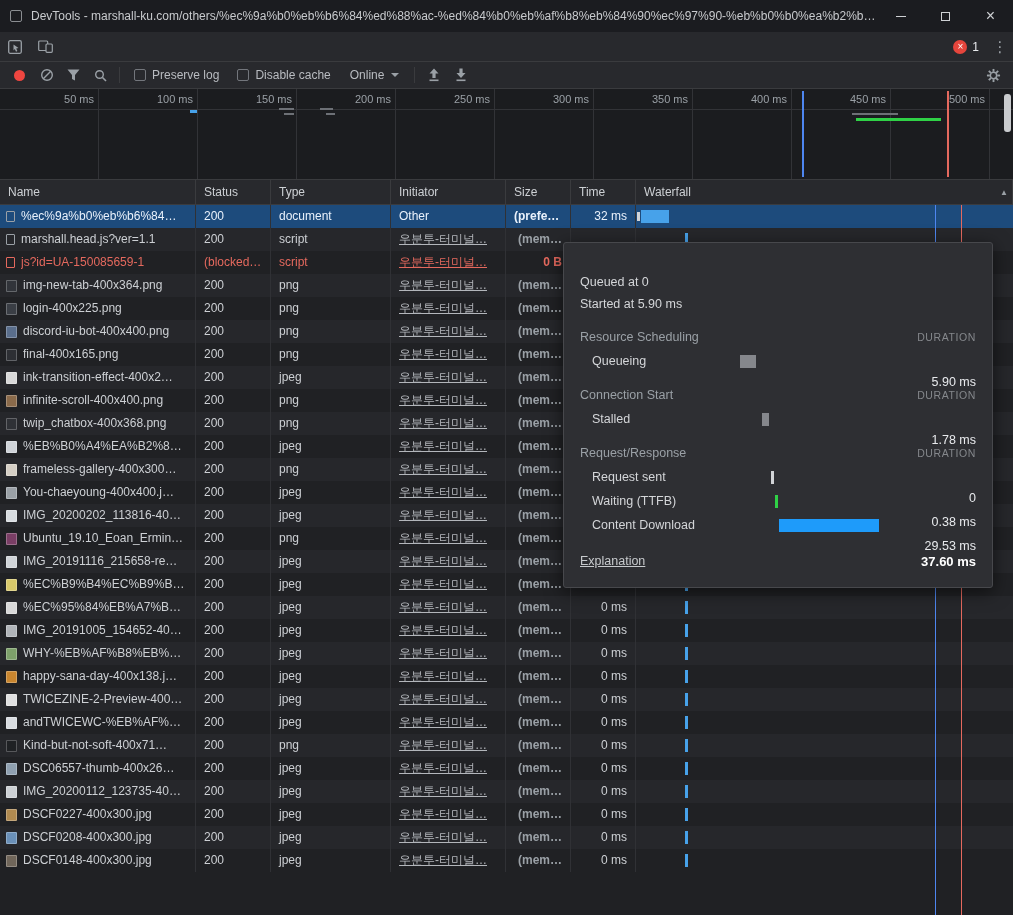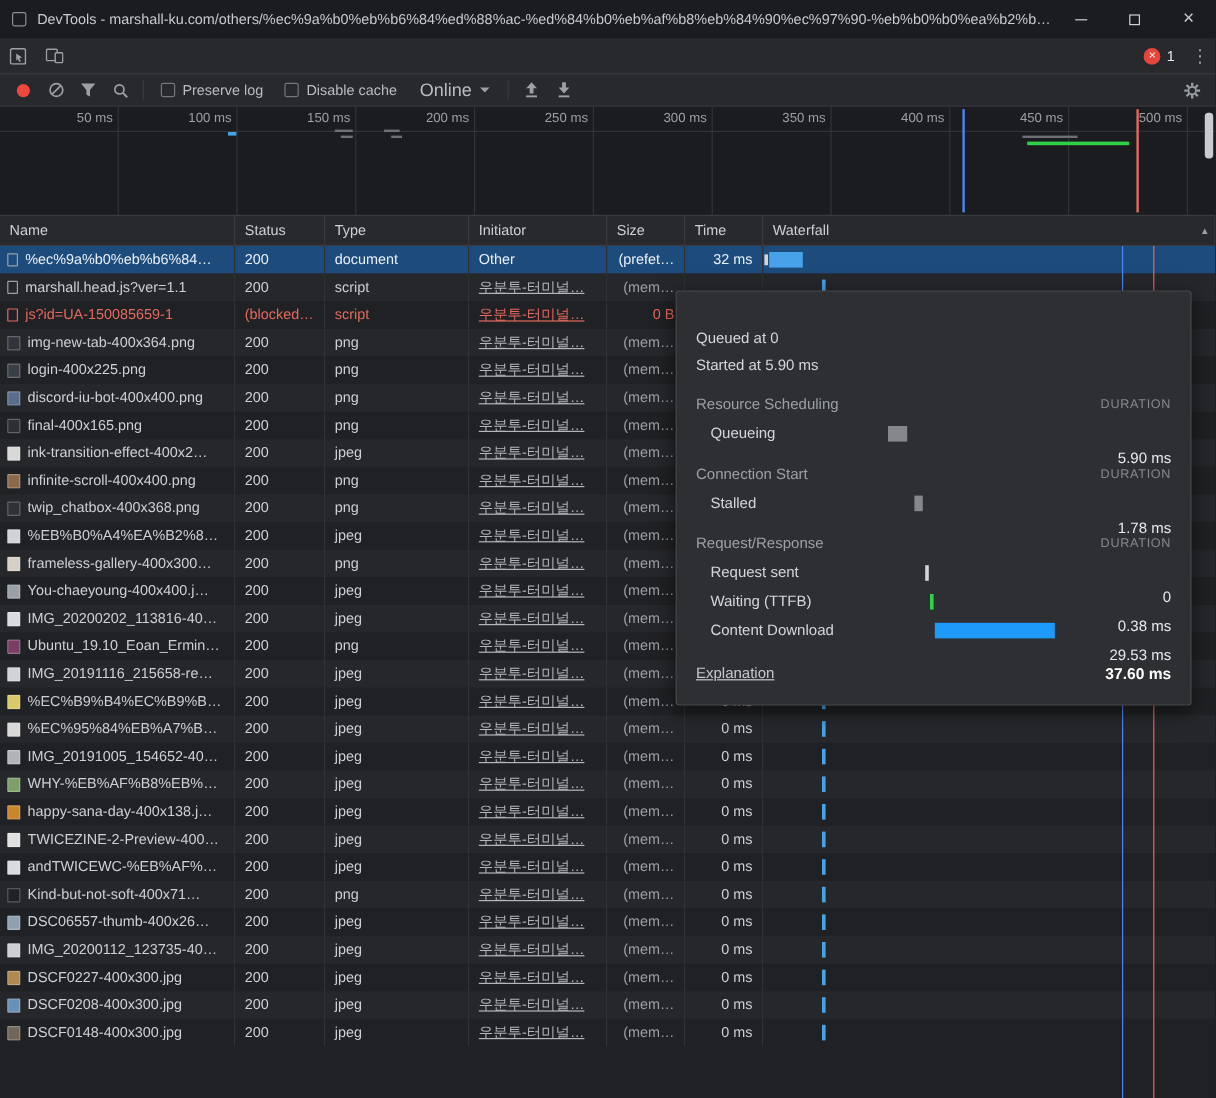--- a/index.html
+++ b/index.html
@@ -33,21 +33,21 @@
   .err-icon { width:14px; height:14px; border-radius:50%; background:#e5453c; color:#fff; font-size:10px; display:flex; align-items:center; justify-content:center; margin-right:5px; font-style:normal; }
   .kebab { color:#9aa0a6; font-size:15px; width:26px; }
 
   
   .toolbar { height:28px; background:#28292d; border-top:1px solid #3a3b3e; border-bottom:1px solid #3a3b3e; display:flex; align-items:center; padding:0 6px; flex:none; }
   .tb-icon { width:27px; height:24px; display:flex; align-items:center; justify-content:center; flex:none; }
   .rec-dot { width:11px; height:11px; border-radius:50%; background:#ef4640; display:block; }
   .tb-sep { width:1px; height:16px; background:#3a3b3e; margin:0 5px; flex:none; }
   .tb-check { display:flex; align-items:center; gap:6px; font-size:12px; color:#b9bcc1; margin:0 9px; white-space:nowrap; }
   .cb { width:12px; height:12px; border:1px solid #73767c; border-radius:2px; background:transparent; flex:none; }
-  .tb-dropdown { display:flex; align-items:center; gap:7px; font-size:15px; color:#b9bcc1; margin:0 10px; }
+  .tb-dropdown { display:flex; align-items:center; gap:7px; font-size:12px; color:#b9bcc1; margin:0 10px; }
   .caret { width:0; height:0; border-left:4px solid transparent; border-right:4px solid transparent; border-top:4.5px solid #9aa0a6; display:block; }
   .tb-spacer { flex:1; }
 
   
   .overview { height:91px; background:#1b1c1f; position:relative; border-bottom:1px solid #3a3b3e; flex:none; }
   .ruler { display:flex; height:100%; }
   .ruler-seg { width:99px; flex:none; border-right:1px solid #323337; font-size:11px; color:#9aa0a6; text-align:right; padding:4px 4px 0 0; }
   .ruler-line { position:absolute; left:0; right:0; top:20px; height:1px; background:#323337; }
   .ov-mark { position:absolute; }
   .m-blue-tick { left:190px; top:21px; width:7px; height:3px; background:#47a2ea; }
@@ -65,21 +65,21 @@
   .grid-header { height:25px; background:#28292d; border-bottom:1px solid #3a3b3e; display:grid; grid-template-columns:196px 75px 120px 115px 65px 65px 1fr; position:relative; flex:none; }
   .hcell { line-height:24px; font-size:12px; color:#cdd0d4; padding:0 8px; border-right:1px solid #3a3b3e; overflow:hidden; white-space:nowrap; }
   .sort-arrow { position:absolute; right:5px; top:0; line-height:25px; font-size:8px; color:#9aa0a6; }
 
   .grid-body { flex:1; position:relative; background:#202124; overflow:hidden; }
   .row { display:grid; grid-template-columns:196px 75px 120px 115px 65px 65px 1fr; height:23px; }
   .rows > div:nth-of-type(even) { background:#26272b; }
   .cell { line-height:23px; font-size:12px; padding:0 8px; border-right:1px solid #303135; overflow:hidden; white-space:nowrap; text-overflow:ellipsis; color:#cdd0d4; }
   .c-name { display:flex; align-items:center; padding-left:6px; gap:6px; }
   .nm { overflow:hidden; text-overflow:ellipsis; white-space:nowrap; }
-  .c-size { text-align:right; color:#9aa0a6; }
+  .c-size { text-align:right; color:#9aa0a6;font-weight:bold; }
   .c-time { text-align:right; }
   .init { color:#9aa0a6; }
   .init.link { text-decoration:underline; color:#b3b6bb; cursor:pointer; }
   .ficon { width:11px; height:12px; flex:none; border-radius:1px; }
   .ficon.document-icon, .ficon.script-icon { width:9px; height:11px; border:1px solid #9aa0a6; background:transparent; }
   .ficon.image-icon { border:1px solid rgba(255,255,255,.25); }
   .row.selected { background:#1d4b7c !important; }
   .row.selected .cell, .row.selected .init { color:#e9f1fb; }
   .row.blocked .cell, .row.blocked .init { color:#e5695e !important; }
   .row.blocked .ficon.script-icon { border-color:#e5695e; }

